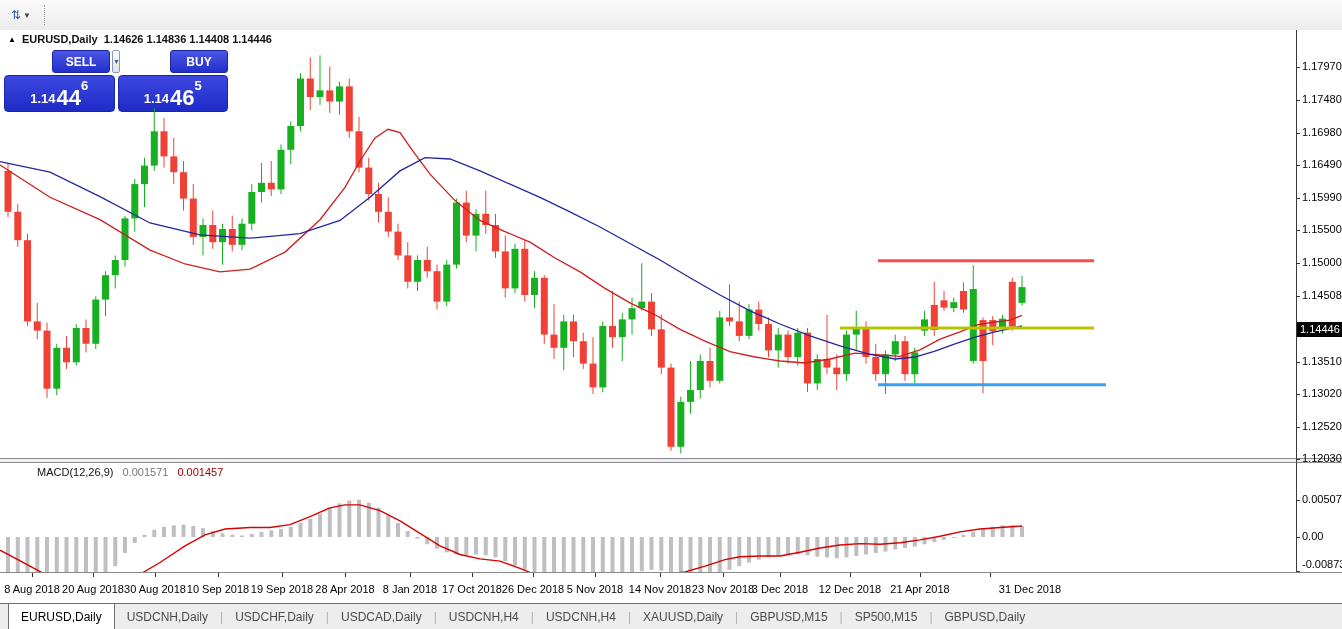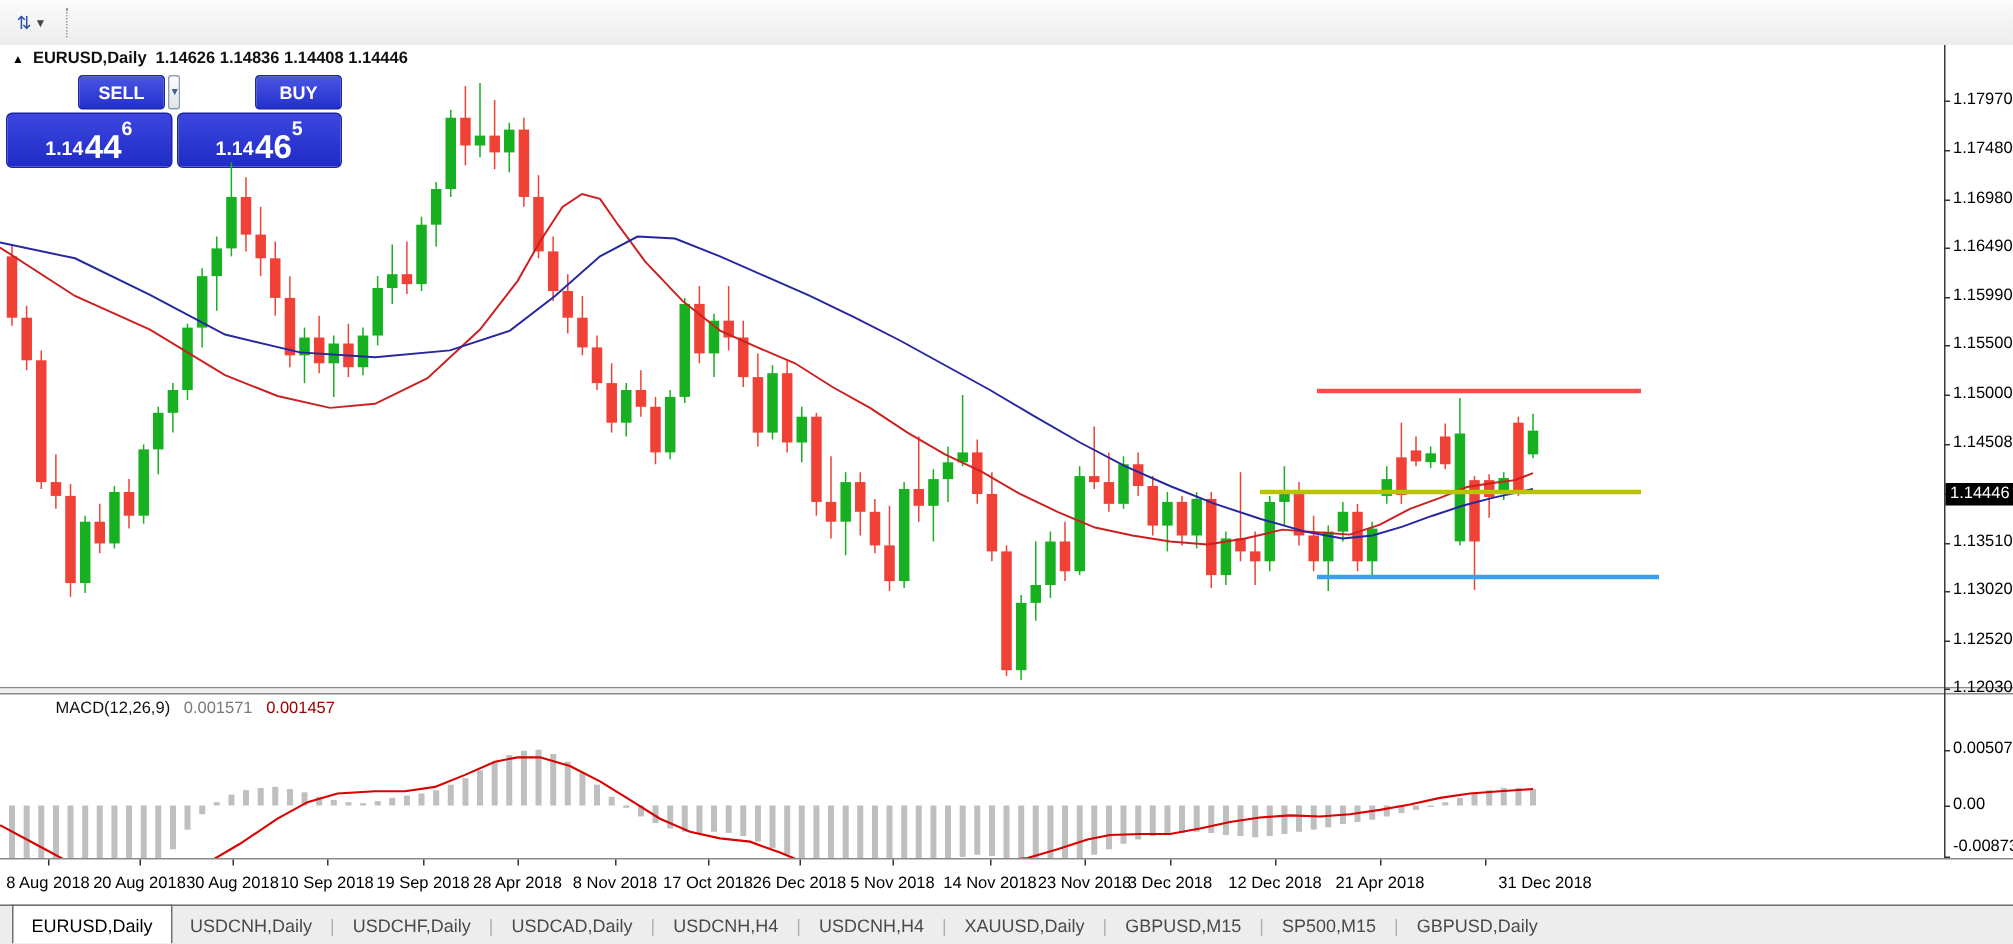--- a/index.html
+++ b/index.html
@@ -484,21 +484,21 @@
         <div class="datelabel" style="left: 93px;">20 Aug 2018</div>
         <div class="dtick" style="left: 93px;"></div>
         <div class="datelabel" style="left: 155px;">30 Aug 2018</div>
         <div class="dtick" style="left: 155px;"></div>
         <div class="datelabel" style="left: 218px;">10 Sep 2018</div>
         <div class="dtick" style="left: 218px;"></div>
         <div class="datelabel" style="left: 282px;">19 Sep 2018</div>
         <div class="dtick" style="left: 282px;"></div>
         <div class="datelabel" style="left: 345px;">28 Apr 2018</div>
         <div class="dtick" style="left: 345px;"></div>
-        <div class="datelabel" style="left: 410px;">8 Nov 2018</div>
+        <div class="datelabel" style="left: 410px;">8 Jan 2018</div>
         <div class="dtick" style="left: 410px;"></div>
         <div class="datelabel" style="left: 472px;">17 Oct 2018</div>
         <div class="dtick" style="left: 472px;"></div>
         <div class="datelabel" style="left: 533px;">26 Dec 2018</div>
         <div class="dtick" style="left: 533px;"></div>
         <div class="datelabel" style="left: 595px;">5 Nov 2018</div>
         <div class="dtick" style="left: 595px;"></div>
         <div class="datelabel" style="left: 660px;">14 Nov 2018</div>
         <div class="dtick" style="left: 660px;"></div>
         <div class="datelabel" style="left: 723px;">23 Nov 2018</div>

